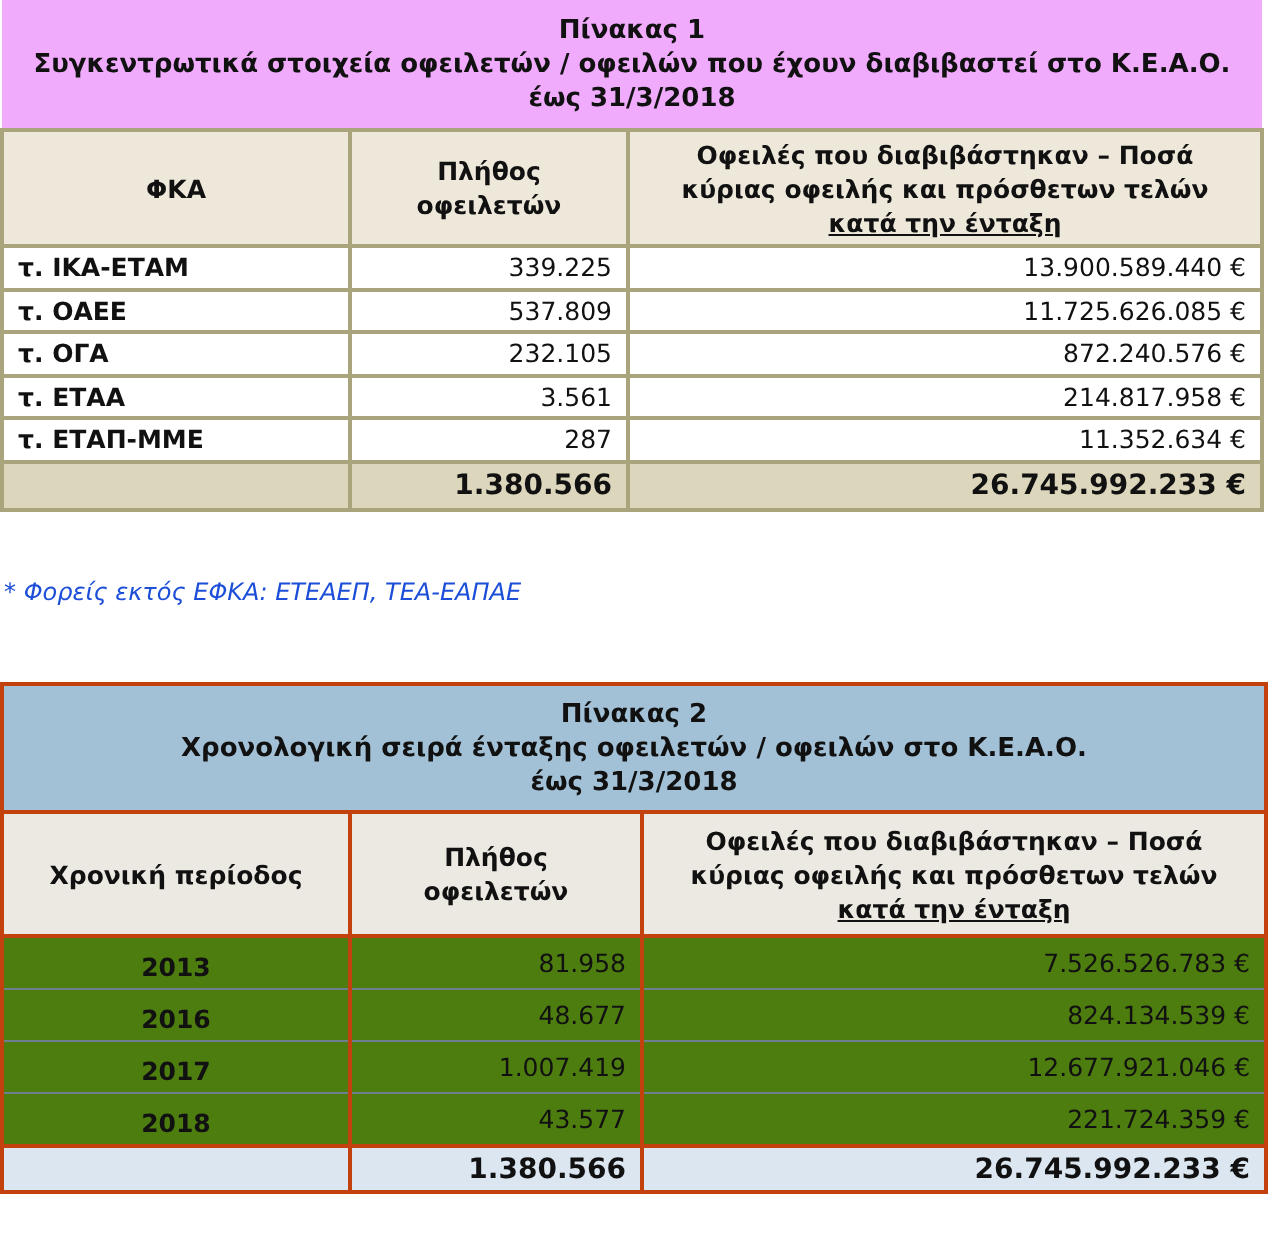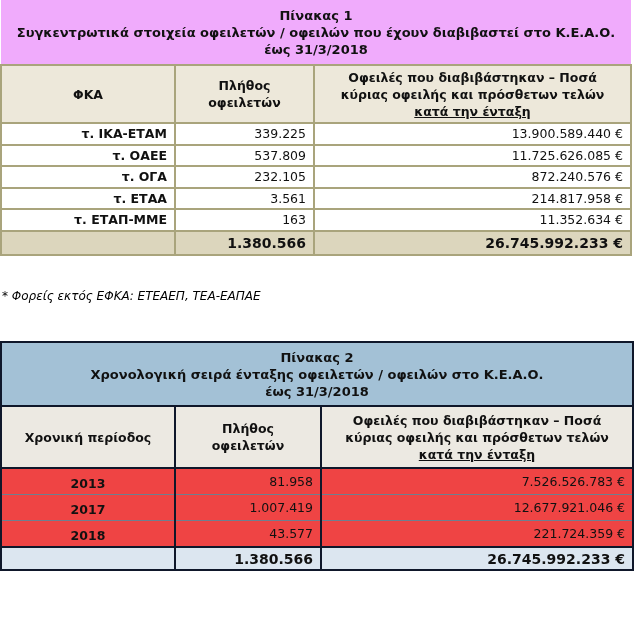--- a/index.html
+++ b/index.html
@@ -10,31 +10,31 @@
   
   #t1 { top: 0; width: 630px; }
   #t1 td { border: 2px solid #a9a47c; }
   #t1 .caption-cell { background: #f0abfc; text-align: center; font-weight: bold; font-size: 13px;
                       line-height: 17px; height: 60px; padding: 2px 0; border: none; border-bottom: 2px solid #a9a47c; }
   #t1 .hdr td { background: #ede8da; text-align: center; font-weight: bold; height: 56px; line-height: 17px; }
   #t1 .row td { height: 19.5px; background: #fff; }
   #t1 .total td { background: #dcd6bd; font-weight: bold; height: 22px; font-size: 14px; }
   
   #t2 { top: 341px; width: 632px; }
-  #t2 td { border: 2px solid #0f172a; }
+  #t2 td { border: 2px solid #c2410c; }
   #t2 .caption-cell { background: #a3c1d6; text-align: center; font-weight: bold; font-size: 13px;
                       line-height: 17px; height: 58px; padding: 2px 0; }
   #t2 .hdr td { background: #ece9e2; text-align: center; font-weight: bold; height: 60px; line-height: 17px; }
-  #t2 .row td { height: 21px; background: #ef4444; border-top: 1px solid #6e7f90; border-bottom: 1px solid #6e7f90; }
+  #t2 .row td { height: 21px; background: #4d7c0f; border-top: 1px solid #6e7f90; border-bottom: 1px solid #6e7f90; }
   #t2 .total td { background: #dce6f0; font-weight: bold; height: 21px; font-size: 14px; }
-  .c-name { text-align: right; font-weight: bold; }
+  .c-name { text-align: left; font-weight: bold; }
   .c-year { text-align: center; font-weight: bold; font-size: 14px; padding-top: 4px !important; }
   .c-num { text-align: right; }
   .ul { text-decoration: underline; }
-  .footnote { position: absolute; left: 2px; top: 289px; font-size: 12px; font-style: italic; color: #000000; }
+  .footnote { position: absolute; left: 2px; top: 289px; font-size: 12px; font-style: italic; color: #1d4ed8; }
 </style>
 </head>
 <body>
 
 <table id="t1" class="tbl">
   <colgroup>
       <col style="width:174px">
       <col style="width:139px">
       <col style="width:317px">
     </colgroup>
@@ -73,21 +73,21 @@
     <td class="c-num">232.105</td>
     <td class="c-num">872.240.576 €</td>
   </tr>
   <tr class="row">
     <td class="c-name">τ. ΕΤΑΑ</td>
     <td class="c-num">3.561</td>
     <td class="c-num">214.817.958 €</td>
   </tr>
   <tr class="row">
     <td class="c-name">τ. ΕΤΑΠ-ΜΜΕ</td>
-    <td class="c-num">163</td>
+    <td class="c-num">287</td>
     <td class="c-num">11.352.634 €</td>
   </tr>
   <tr class="total">
     <td></td>
     <td class="c-num">1.380.566</td>
     <td class="c-num">26.745.992.233 €</td>
   </tr>
 </tbody>
   </table>
 
@@ -118,20 +118,25 @@
       <div>κύριας οφειλής και πρόσθετων τελών</div>
       <div class="ul">κατά την ένταξη</div>
     </td>
   </tr>
   <tr class="row">
     <td class="c-year">2013</td>
     <td class="c-num">81.958</td>
     <td class="c-num">7.526.526.783 €</td>
   </tr>
   <tr class="row">
+    <td class="c-year">2016</td>
+    <td class="c-num">48.677</td>
+    <td class="c-num">824.134.539 €</td>
+  </tr>
+  <tr class="row">
     <td class="c-year">2017</td>
     <td class="c-num">1.007.419</td>
     <td class="c-num">12.677.921.046 €</td>
   </tr>
   <tr class="row">
     <td class="c-year">2018</td>
     <td class="c-num">43.577</td>
     <td class="c-num">221.724.359 €</td>
   </tr>
   <tr class="total">

